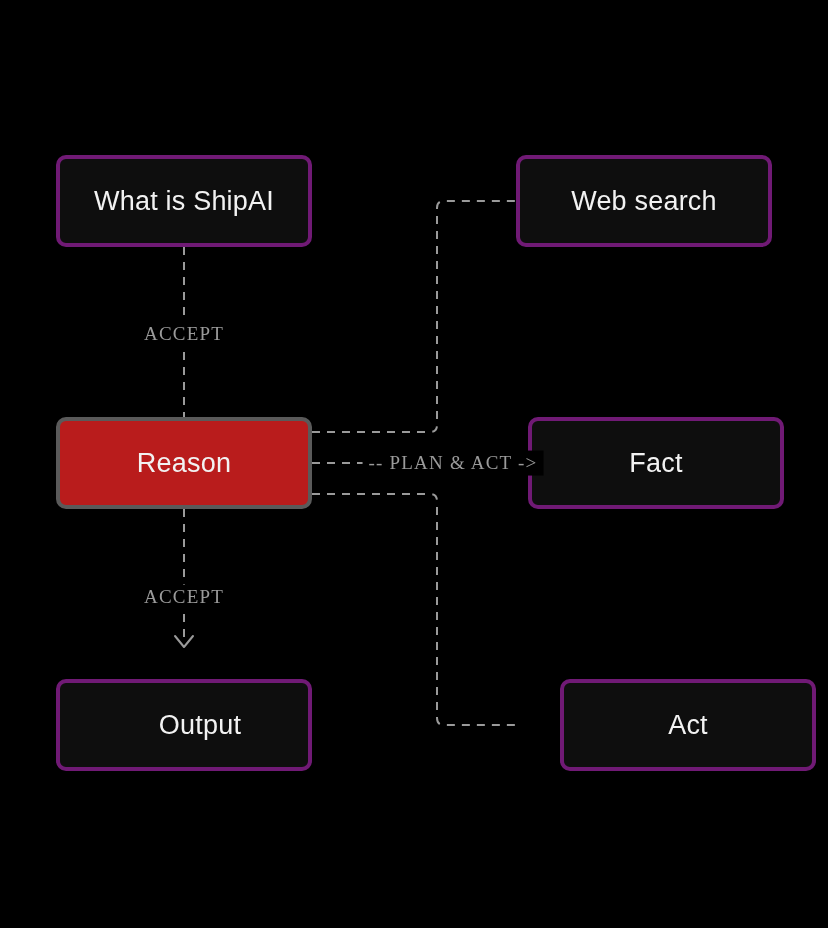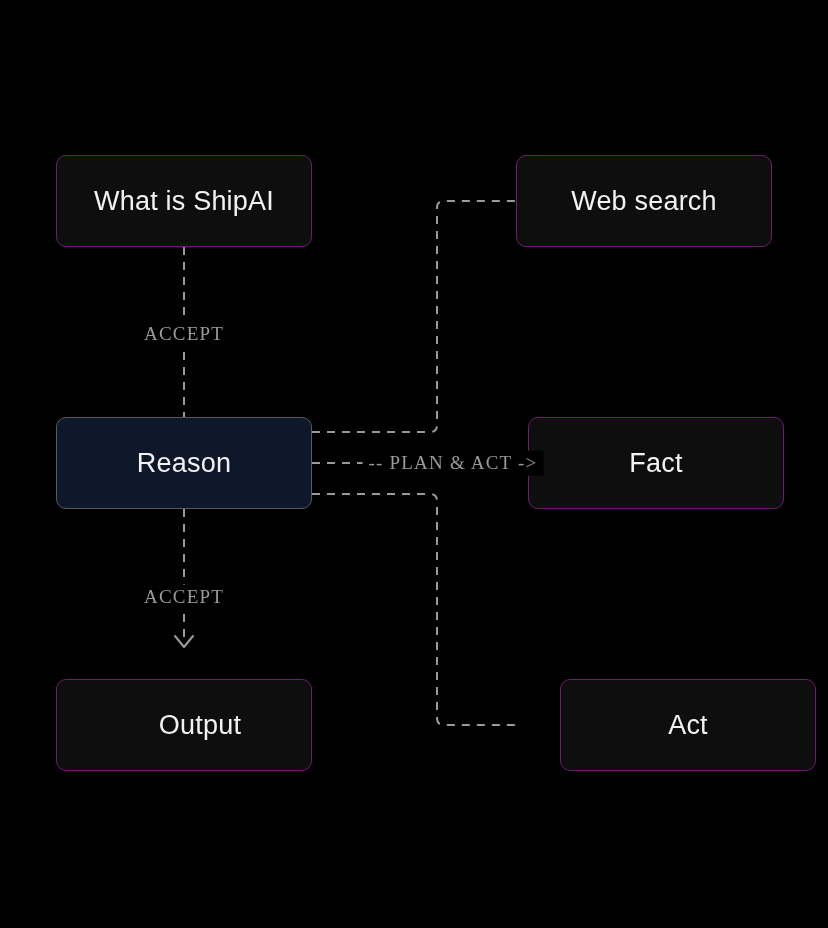--- a/index.html
+++ b/index.html
@@ -18,31 +18,31 @@
     position:absolute; left:0; top:0;
     width:828px; height:928px;
     pointer-events:none;
   }
   .node {
     position:absolute;
     display:flex;
     align-items:center;
     justify-content:center;
     border-radius:10px;
-    border:1px solid #701a75;
+    border:4px solid #701a75;
     background:#0e0e0e;
     color:#f2f2f2;
     font-size:27px;
     font-weight:400;
     letter-spacing:0.2px;
     font-family:"Liberation Sans", sans-serif;
     z-index:2;
   }
   .node.highlight {
-    background:#0f172a;
+    background:#b91c1c;
     border-color:#5a5a5a;
   }
   .node-label { pointer-events:none; }
 
   .edge-label {
     position:absolute;
     z-index:3;
     color:#9a9a9a;
     font-family:Liberation Serif, serif;
     font-size:19px;

